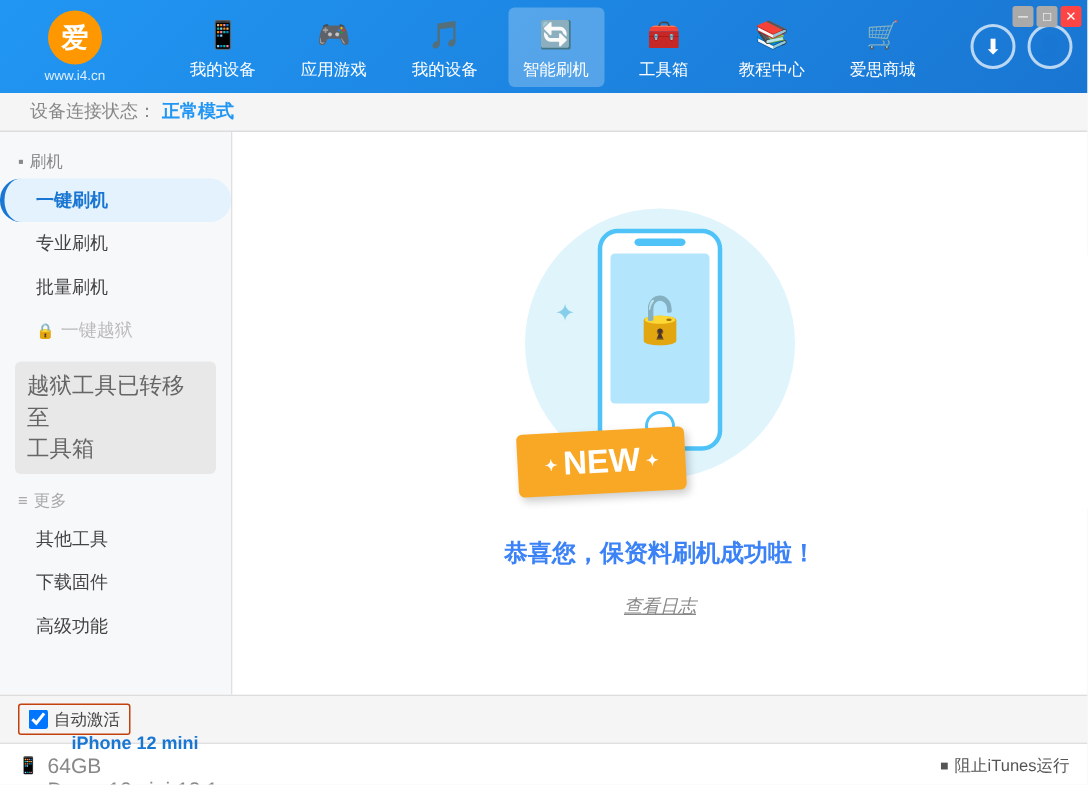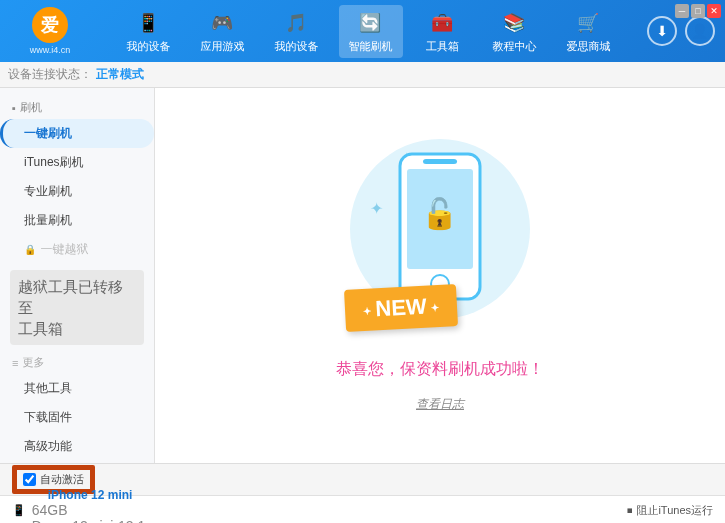--- a/index.html
+++ b/index.html
@@ -101,21 +101,21 @@
       color: white;
     }
     .wc-min { background: #aaa; }
     .wc-max { background: #aaa; }
     .wc-close { background: #f44; }
 
     
     .status-bar {
       background: #f5f5f5;
       border-bottom: 1px solid #ddd;
-      padding: 4px 8px;
+      padding: 4px 20px;
       font-size: 12px;
       color: #555;
       display: flex;
       align-items: center;
       gap: 4px;
     }
     .status-bar span.label { color: #888; }
     .status-bar span.value { color: #2196F3; font-weight: bold; }
 
     
@@ -245,23 +245,23 @@
       vertical-align: middle;
     }
     .sparkle {
       position: absolute;
       color: #87CEEB;
       font-size: 16px;
     }
 
     .success-text {
       font-size: 16px;
-      color: #ec4899;
+      color: #3b82f6;
       margin-bottom: 16px;
-      font-weight: 400;
+      font-weight: 700;
       text-align: center;
     }
     .confirm-btn {
       background: white;
       border: 1px solid #ccc;
       border-radius: 4px;
       padding: 6px 40px;
       font-size: 13px;
       color: #333;
       cursor: pointer;
@@ -285,21 +285,21 @@
       padding: 0 12px;
       gap: 12px;
     }
     .checkbox-item {
       display: flex;
       align-items: center;
       gap: 4px;
       font-size: 11px;
       color: #444;
       cursor: pointer;
-      border: 5px solid #c2410c;
+      border: 1px solid #c2410c;
       padding: 2px 6px;
       border-radius: 2px;
     }
     .checkbox-item input[type=checkbox] { cursor: pointer; }
 
     
     .device-bar {
       height: 30px;
       background: white;
       border-top: 1px solid #e0e0e0;
@@ -383,23 +383,20 @@
 
 <div class="main-layout">
 
   <div class="sidebar">
     <div class="sidebar-section-title">
       <span>▪</span>
       <span>刷机</span>
     </div>
     <div class="sidebar-item active">
       <span>一键刷机</span>
-    </div>
-    <div class="sidebar-item">
-      <span>iTunes刷机</span>
     </div>
     <div class="sidebar-item">
       <span>专业刷机</span>
     </div>
     <div class="sidebar-item">
       <span>批量刷机</span>
     </div>
     <div class="sidebar-disabled">
       <span style="font-size:10px;">🔒</span>
       <span>一键越狱</span>

